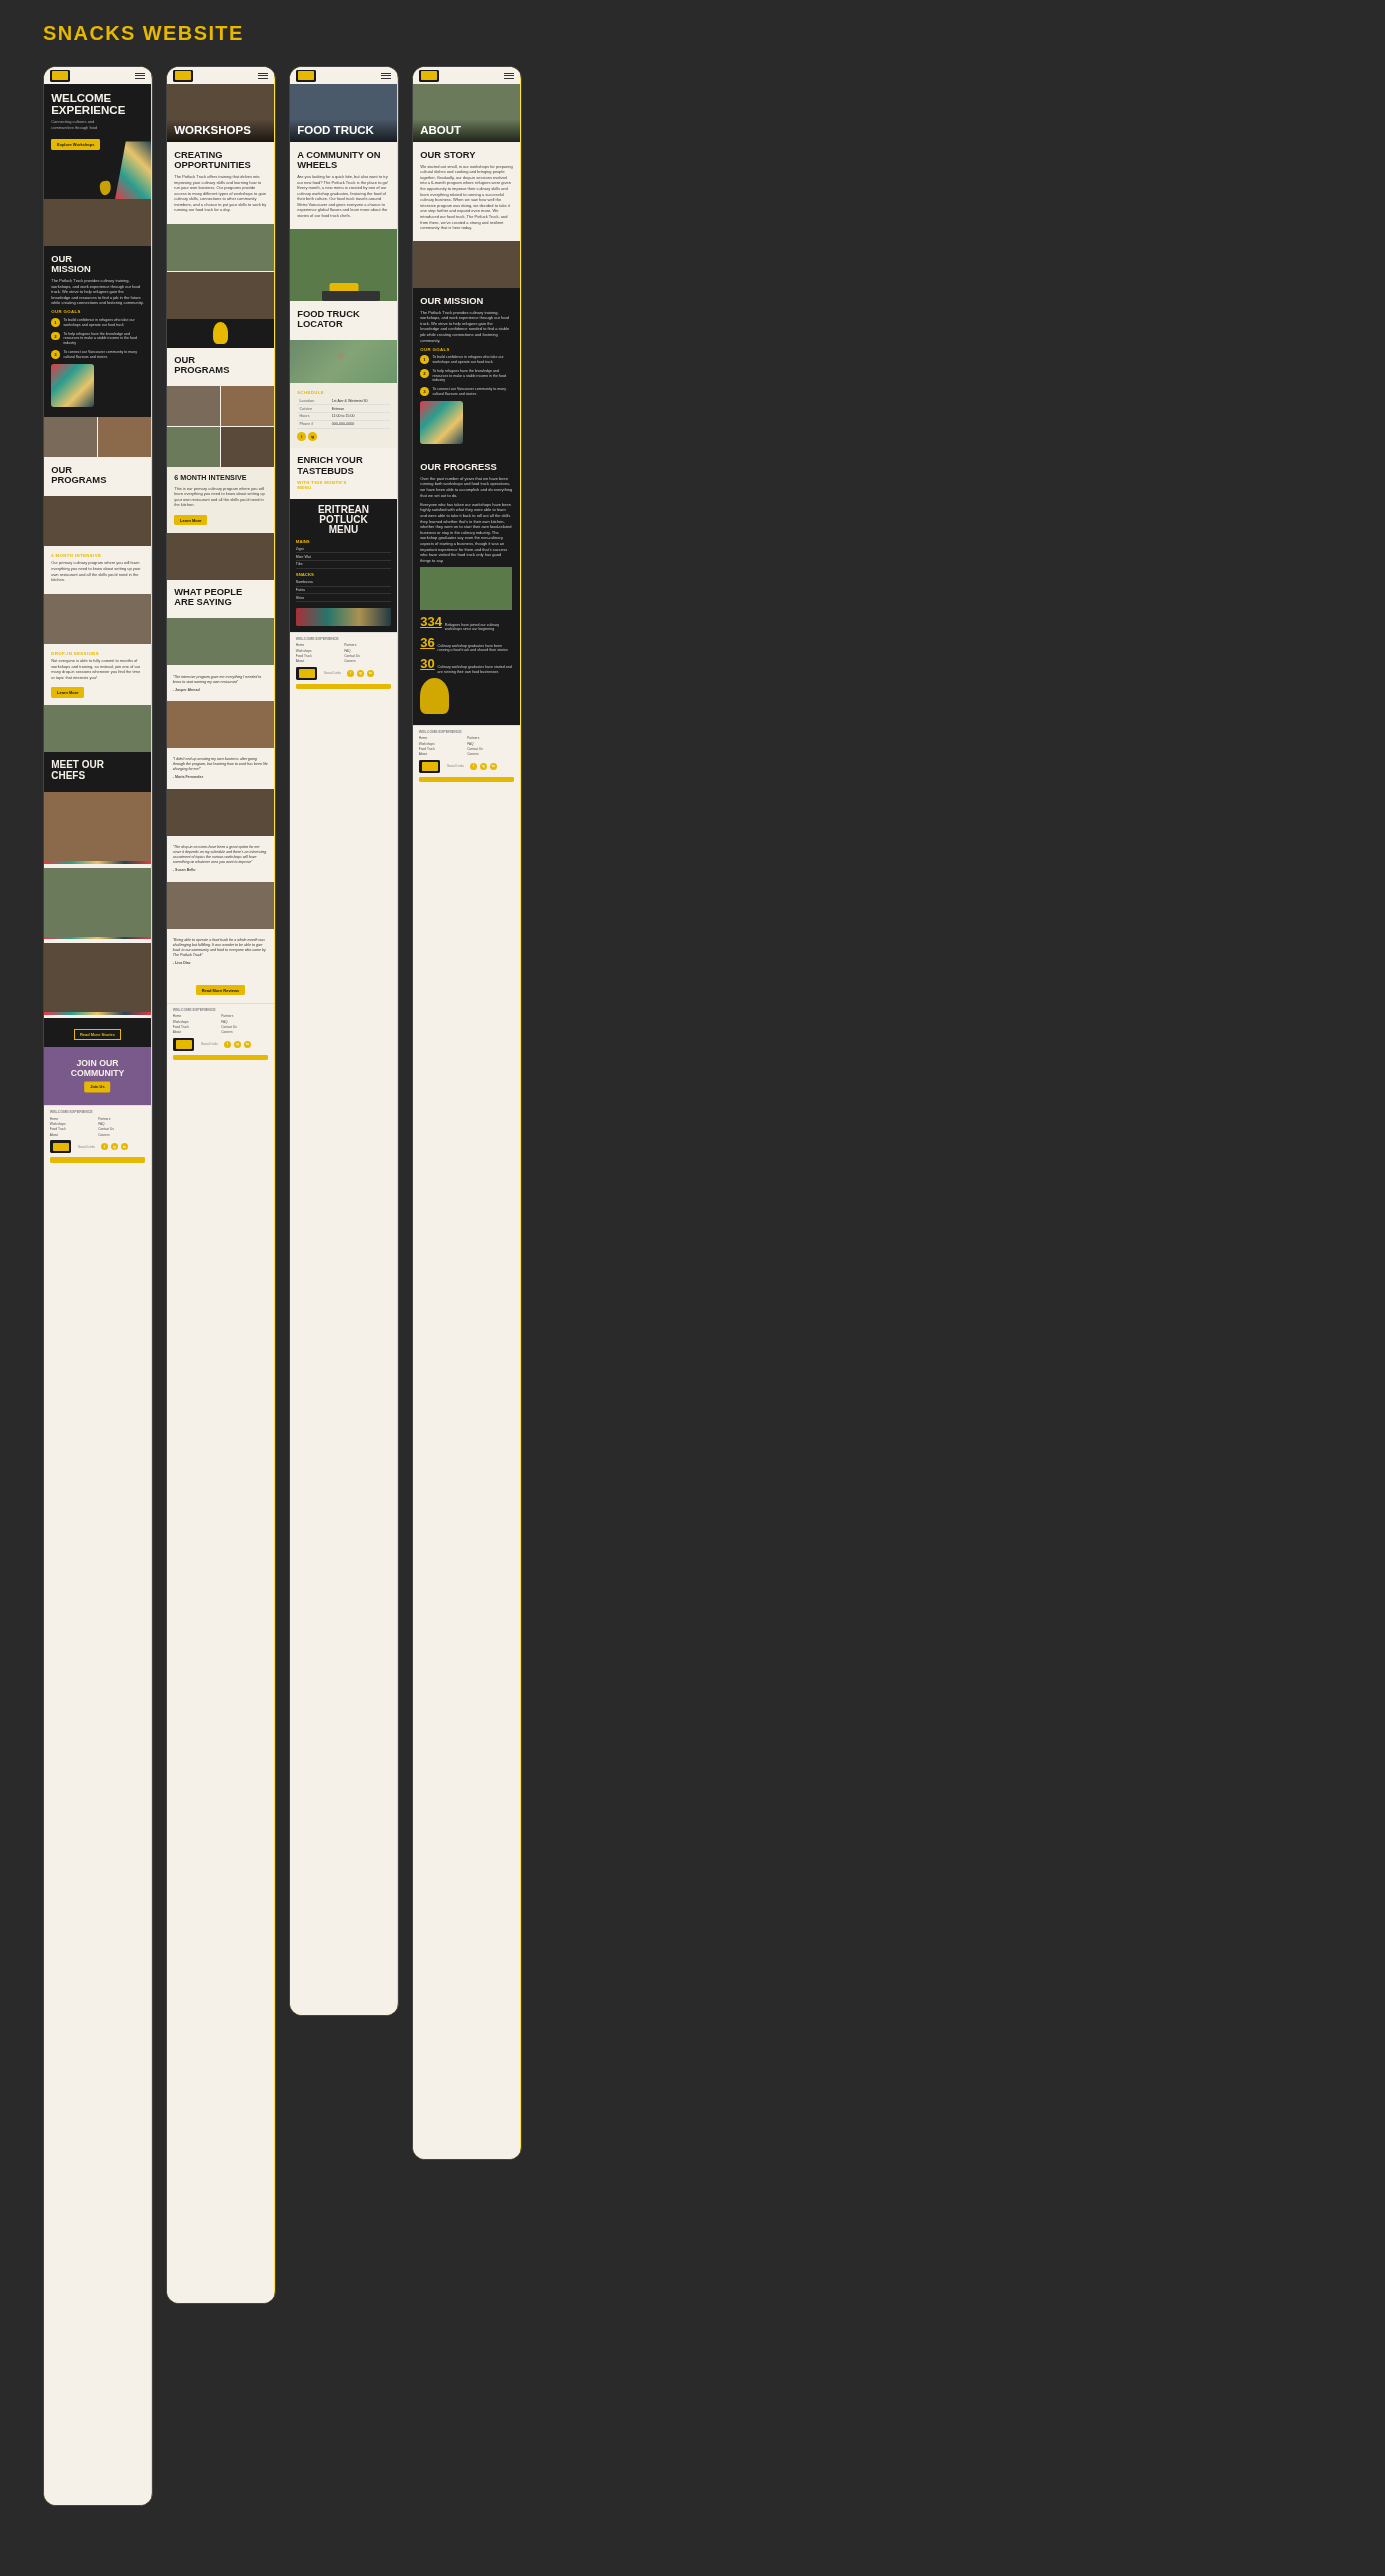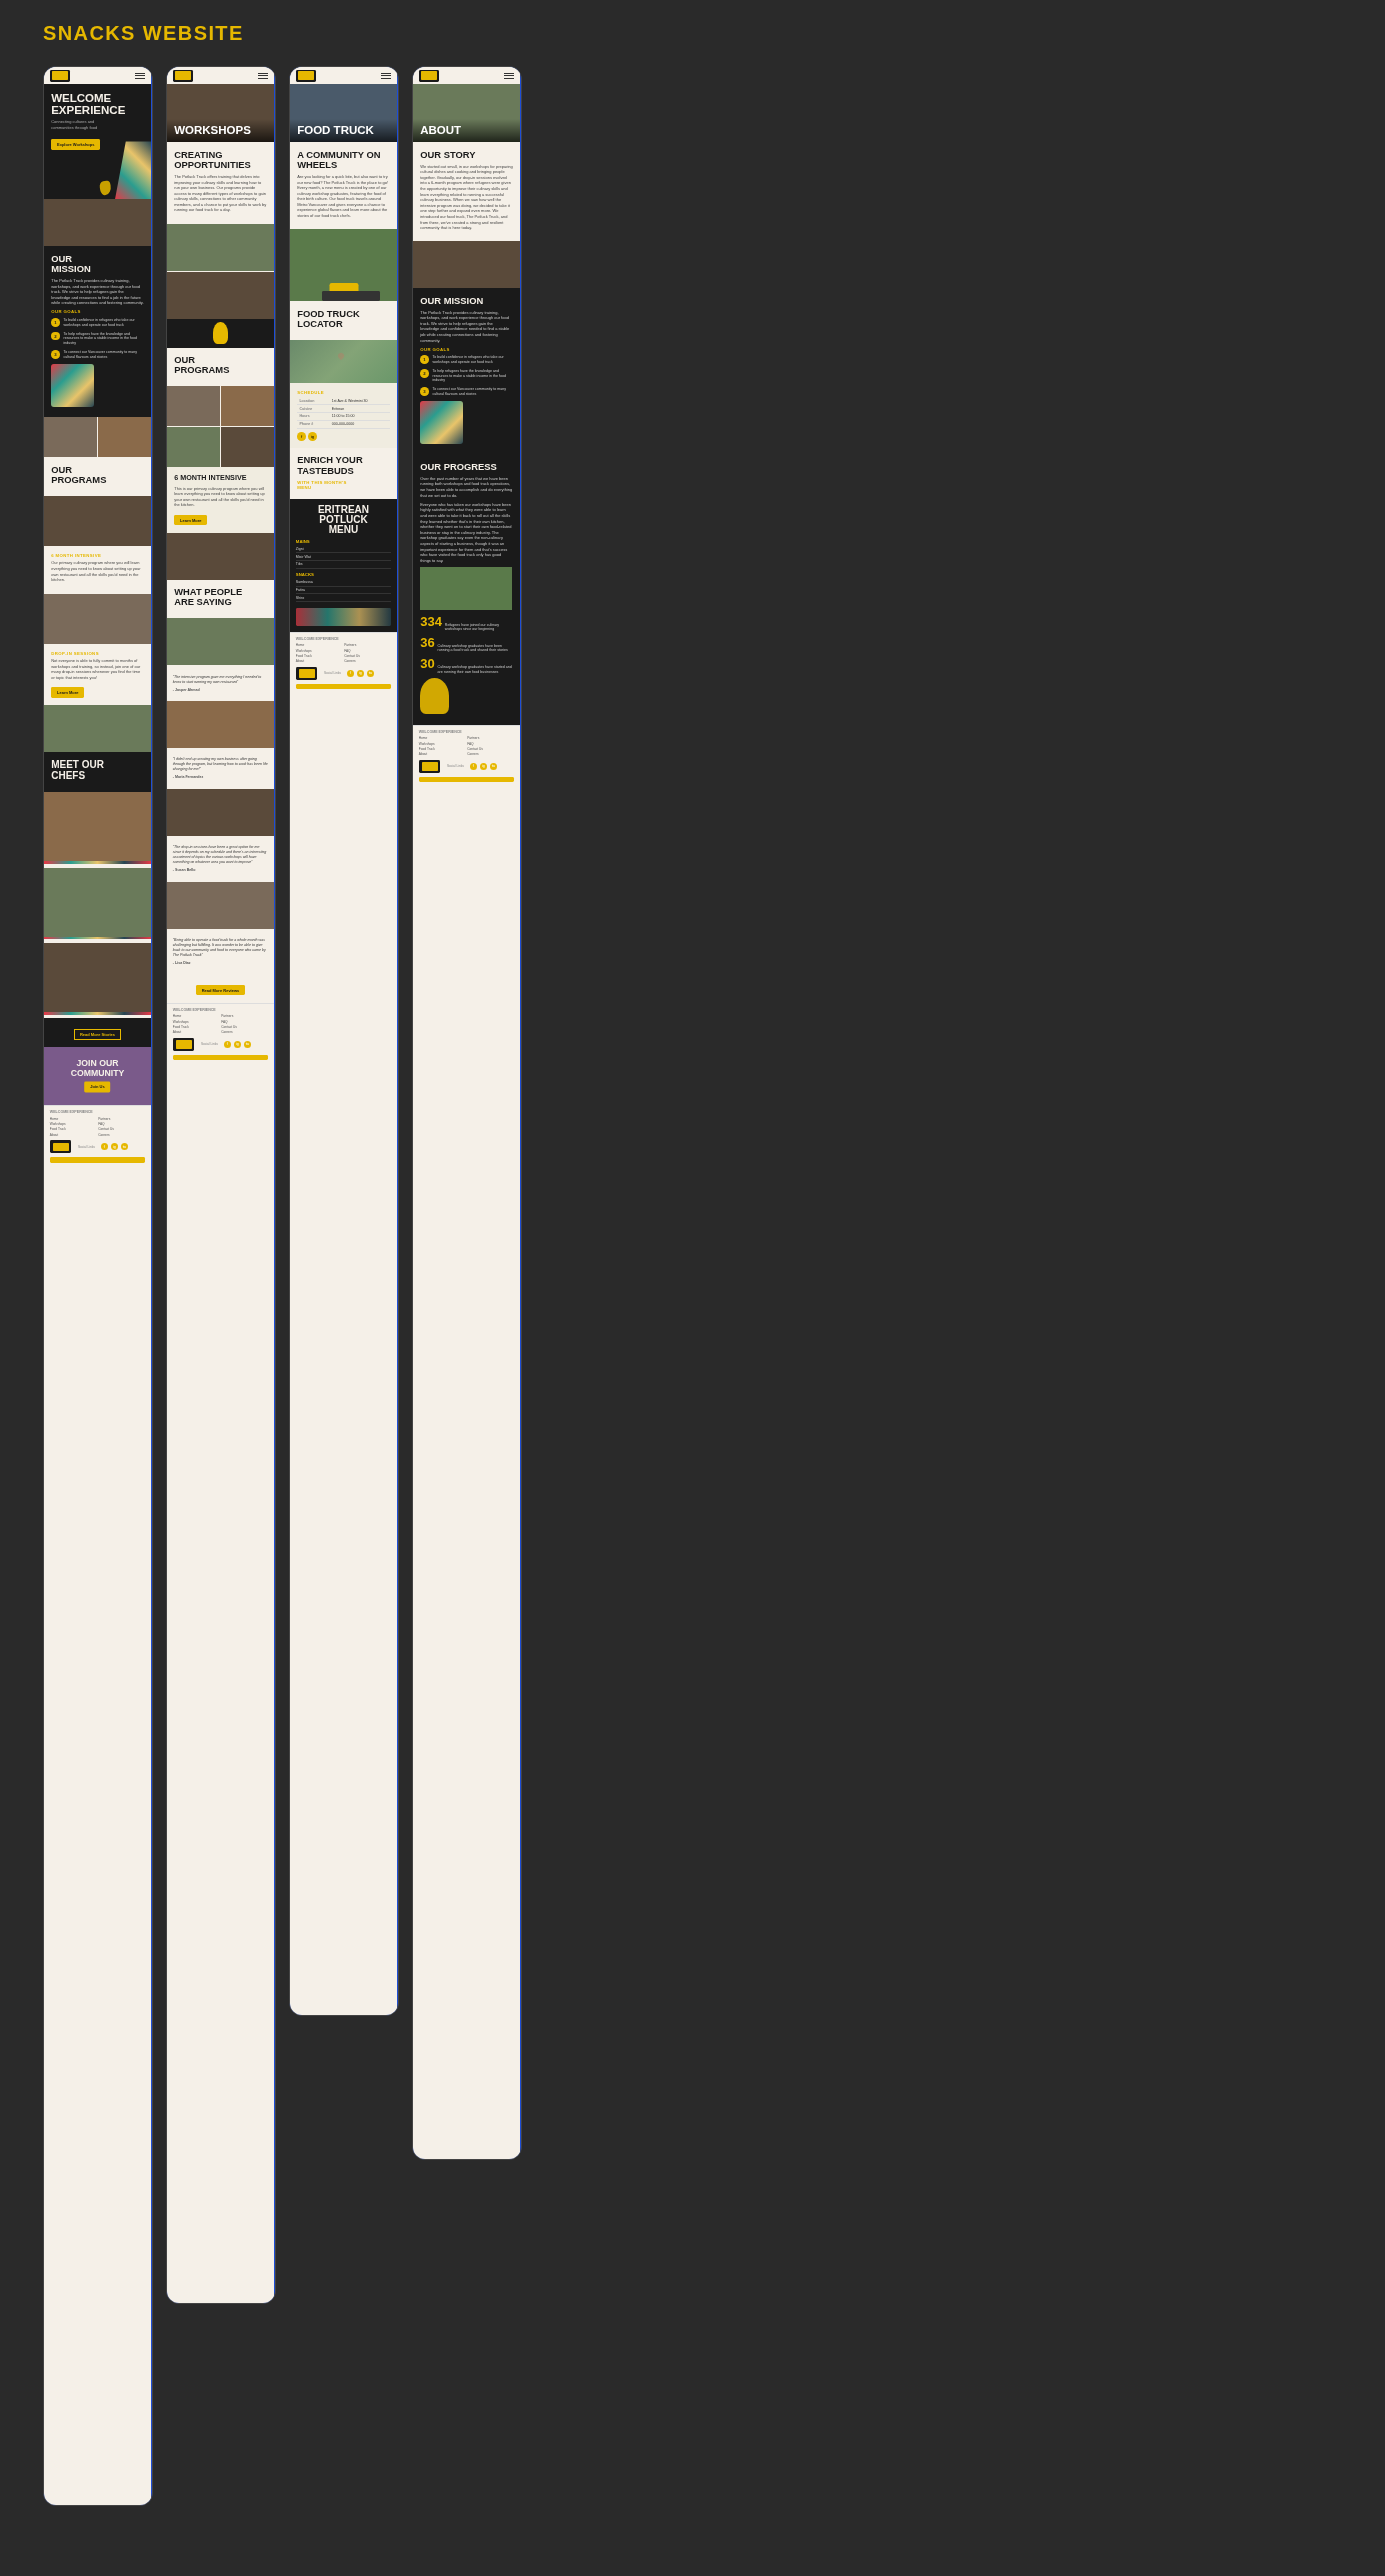--- a/index.html
+++ b/index.html
@@ -20,21 +20,21 @@
 
     .phones-container {
       display: flex;
       gap: 13px;
       padding: 7.2px 43px 29px;
       align-items: flex-start;
     }
 
     
     .phone {
-      background: #1d4ed8;
+      background: #fde047;
       border-radius: 13px;
       border: 1.4px solid #444;
       overflow: hidden;
       flex-shrink: 0;
     }
 
     .phone-screen {
       background: #f5f0e8;
       overflow: hidden;
     }
@@ -320,20 +320,21 @@
       display: flex;
       align-items: baseline;
       gap: 2.9px;
       margin-bottom: 2.9px;
     }
 
     .stat-num {
       font-size: 13px;
       font-weight: 900;
       color: #e6b800;
+      text-decoration: underline;
     }
 
     .stat-text {
       font-size: 3.6px;
       color: #ccc;
       line-height: 1.3;
     }
 
     
     .map-placeholder {

